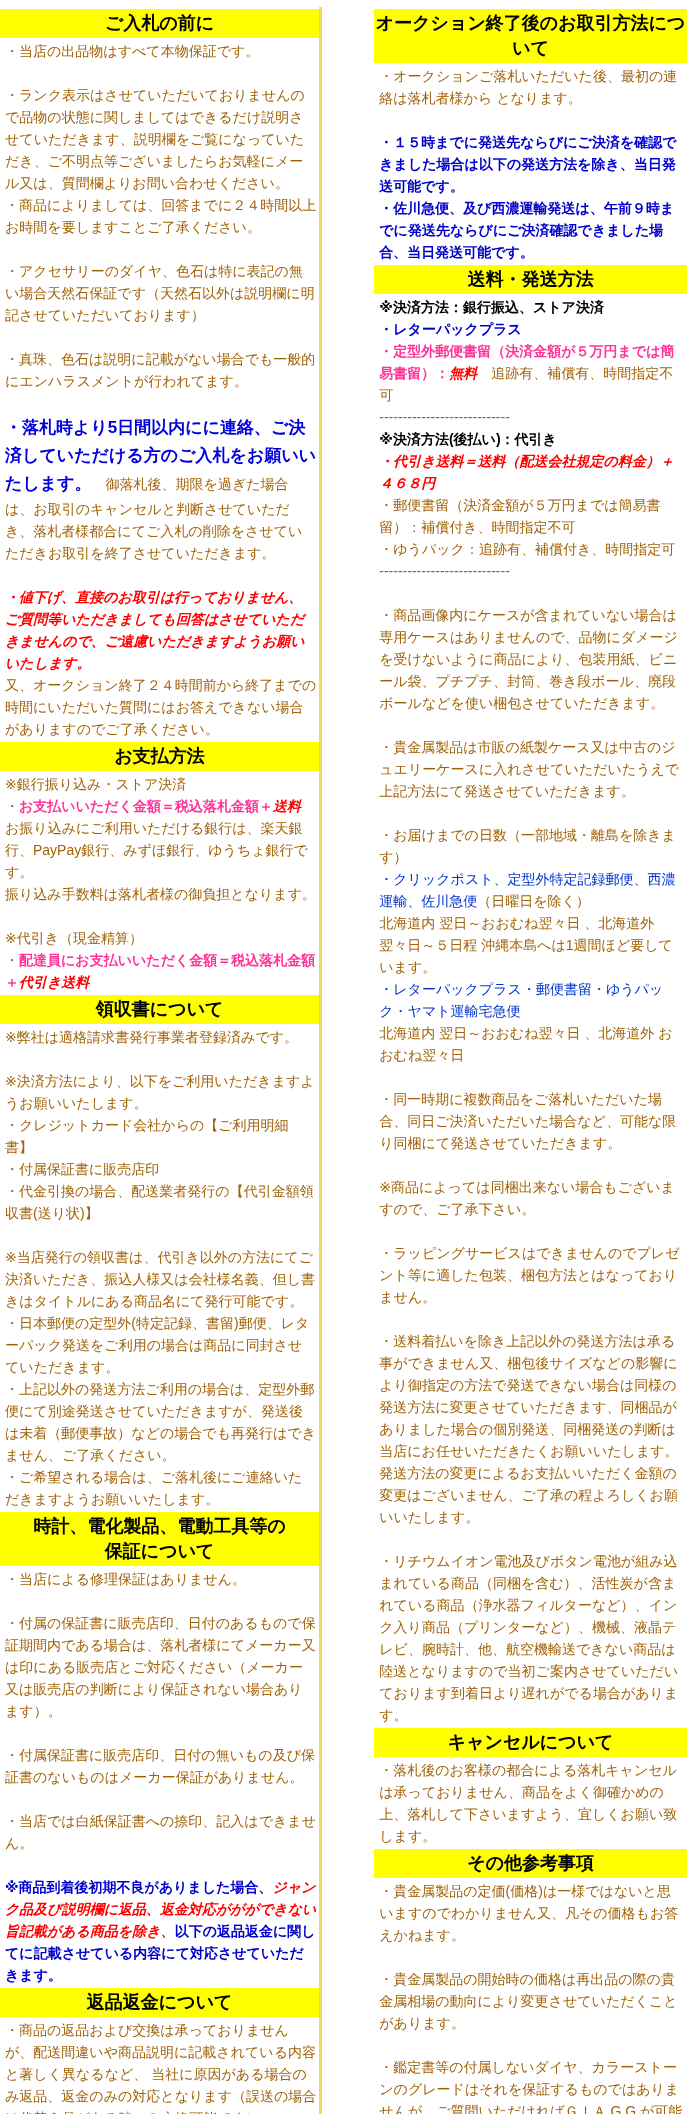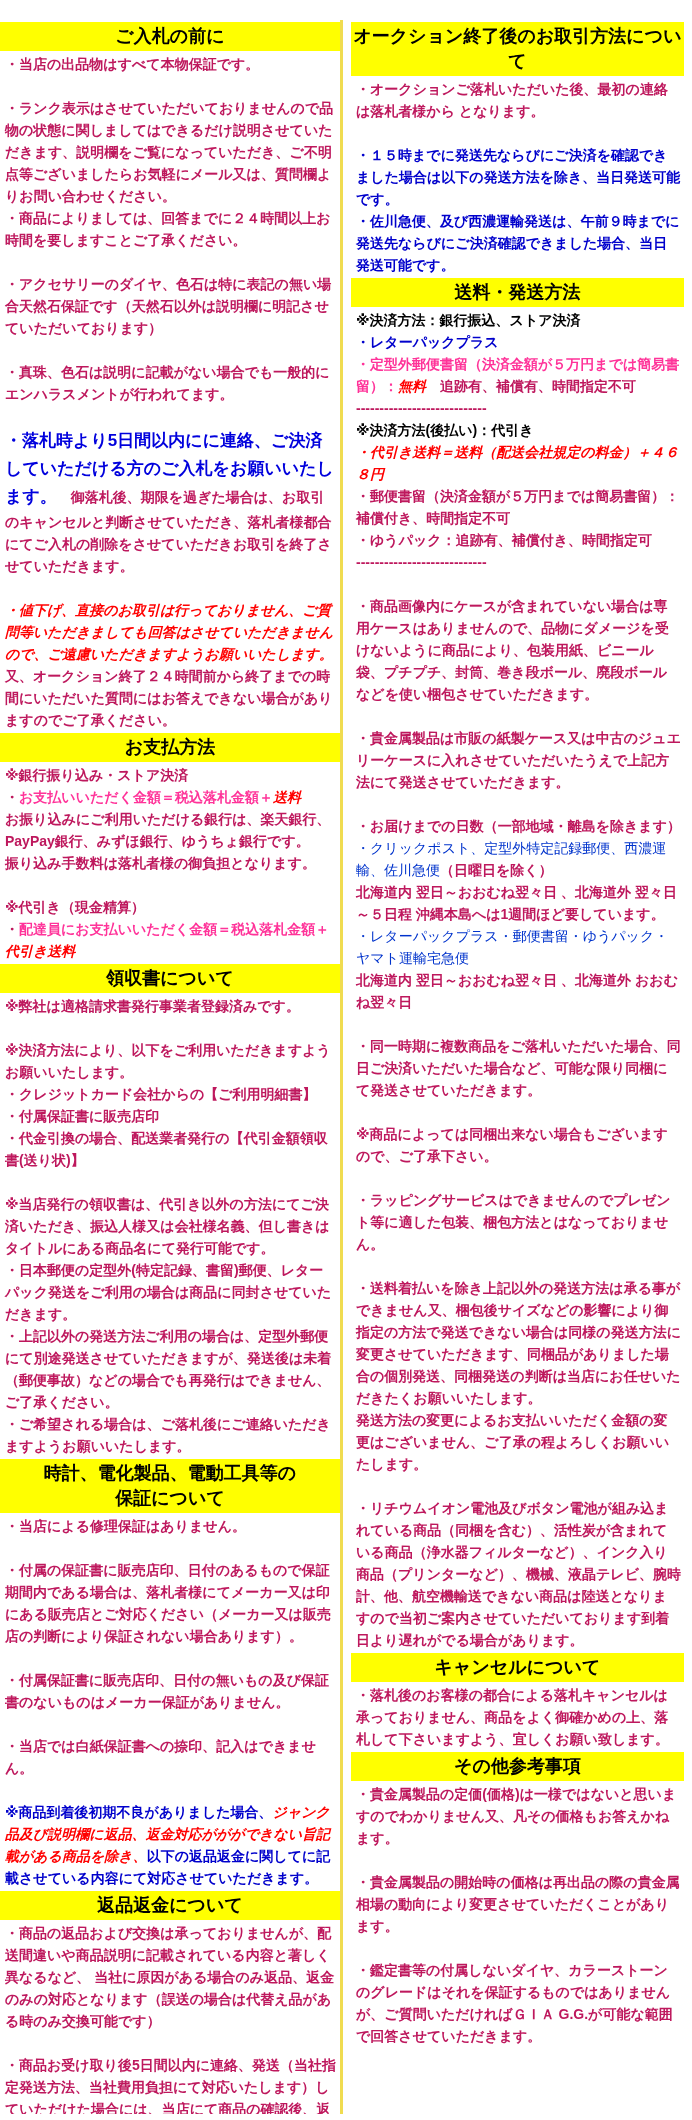--- a/index.html
+++ b/index.html
@@ -6,22 +6,23 @@
   body{
     width:692px;
     font-family:"Liberation Sans","DejaVu Sans",sans-serif;
     color:#000;
   }
   .page{
     display:flex;
     width:692px;
     height:2114px;
     overflow:hidden;
-    padding-top:20px;
+    padding-top:7px;
     box-sizing:border-box;
+    gap:44px;
   }
   .col{box-sizing:border-box;}
   .col-left{
     width:343px;
     border-right:3px solid #f0dc50;
     margin-right:8px;
   }
   .col-right{
     width:338px;
     padding-right:5px;
@@ -36,21 +37,21 @@
     padding:2px 0;
     margin:2px 0;
   }
   .para{
     font-size:14px;
     line-height:22px;
     padding:0 3px 0 5px;
     word-break:break-all;
   }
   .blank{height:22px;}
-  .run.n{color:#be185d;font-weight:bold;}
+  .run.n{color:#a16207;font-weight:normal;}
   .run.b{color:#000;font-weight:bold;}
   .run.bl{color:#0000cc;font-weight:bold;}
   .run.blr{color:#0033cc;font-weight:normal;margin-top:28px;}
   .run.r{color:#ff0000;font-weight:bold;font-style:italic;}
   .run.p{color:#ff3399;font-weight:bold;}
   .run.bb{color:#0000dd;font-weight:bold;font-size:17px;line-height:28px;}
 </style>
 </head>
 <body>
 

